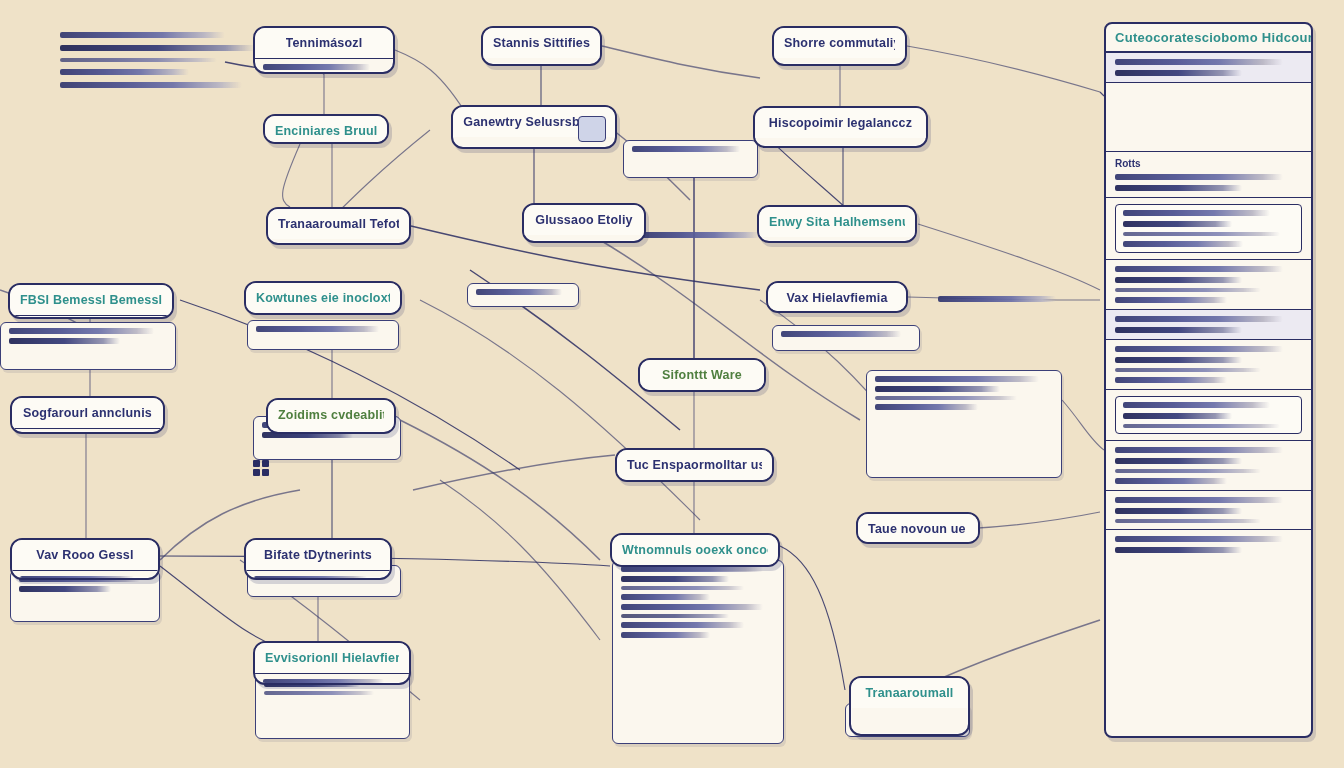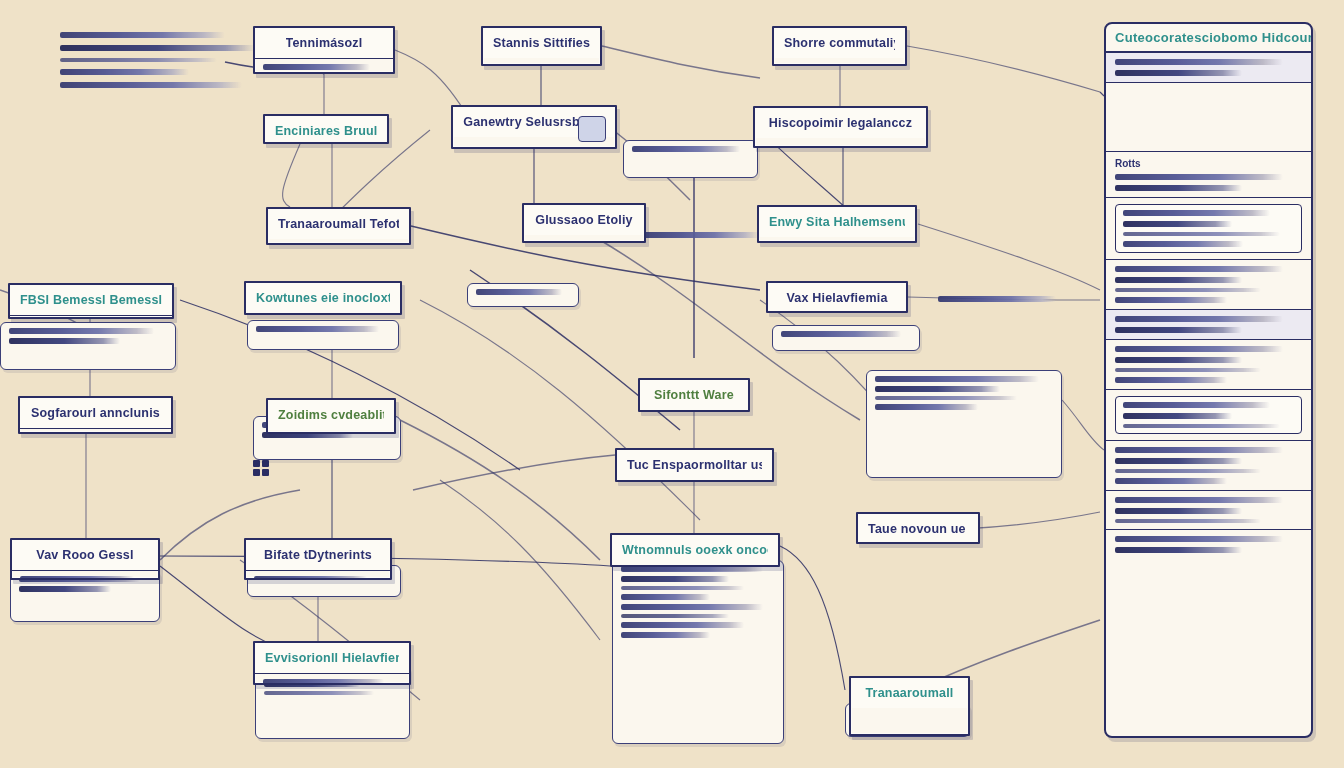--- a/index.html
+++ b/index.html
@@ -12,21 +12,21 @@
   }
   #canvas{position:absolute;inset:0;width:1344px;height:768px;}
   .edges{position:absolute;left:0;top:0;width:1344px;height:768px;pointer-events:none;}
 
   
   .node{
     position:absolute;
     box-sizing:border-box;
     background:#fbf7ee;
     border:2.4px solid #2a2d63;
-    border-radius:1px;
+    border-radius:12px;
     box-shadow:3px 4px 0 rgba(40,44,100,.18), 0 0 0 1px rgba(255,255,255,.5) inset;
     overflow:hidden;
   }
   .node.soft{border-width:1.6px;border-color:#3b3f78;border-radius:6px;box-shadow:2px 3px 0 rgba(40,44,100,.10);}
 
   .hdr{
     display:flex;align-items:center;
     padding:0 10px;
     height:30px;
     border-bottom:1.6px solid #2a2d63;
@@ -278,21 +278,21 @@
         <div class="hdr">
           <div class="ttl center teal">FBSI Bemessl Bemessl</div>
         </div>
         <div class="body"></div>
       </div>
       <div class="node" style="left: 244px; top: 281px; width: 158px; height: 34px;">
         <div class="hdr noline">
           <div class="ttl center teal">Kowtunes eie inocloxts</div>
         </div>
       </div>
-      <div class="node" style="left: 18px; top: 396px; width: 155px; height: 38px;">
+      <div class="node" style="left: 10px; top: 396px; width: 155px; height: 38px;">
         <div class="hdr">
           <div class="ttl center navy">Sogfarourl annclunis</div>
         </div>
         <div class="body"></div>
       </div>
       <div class="node" style="left: 266px; top: 398px; width: 130px; height: 36px;">
         <div class="hdr noline">
           <div class="ttl center green">Zoidims cvdeablitats</div>
         </div>
       </div>
@@ -313,21 +313,21 @@
         </div>
       </div>
       <div class="node" style="left: 253px; top: 641px; width: 158px; height: 44px;">
         <div class="hdr">
           <div class="ttl center teal">Evvisorionll Hielavfiemia</div>
         </div>
         <div class="body">
           <div class="ln" style="width: 88%;"></div>
         </div>
       </div>
-      <div class="node" style="left: 638px; top: 378px; width: 112px; height: 34px;">
+      <div class="node" style="left: 638px; top: 358px; width: 128px; height: 34px;">
         <div class="hdr noline">
           <div class="ttl center green">Sifonttt Ware</div>
         </div>
       </div>
       <div class="node" style="left: 615px; top: 448px; width: 159px; height: 34px;">
         <div class="hdr noline">
           <div class="ttl center navy">Tuc Enspaormolltar us</div>
         </div>
       </div>
       <div class="node" style="left: 610px; top: 533px; width: 170px; height: 34px;">

